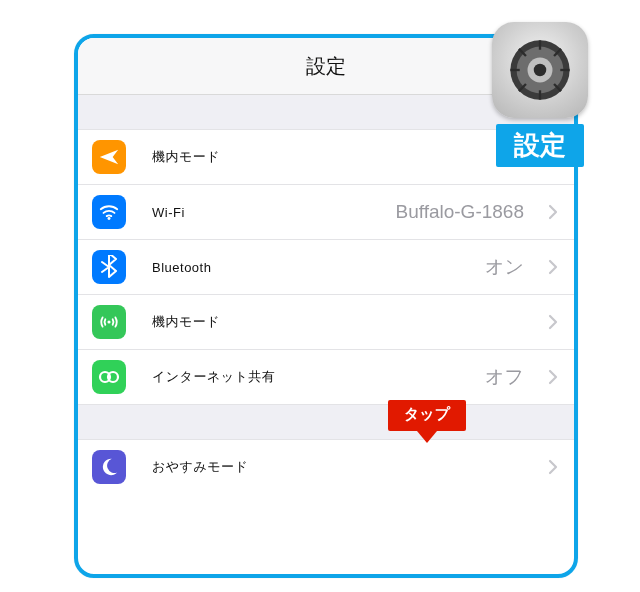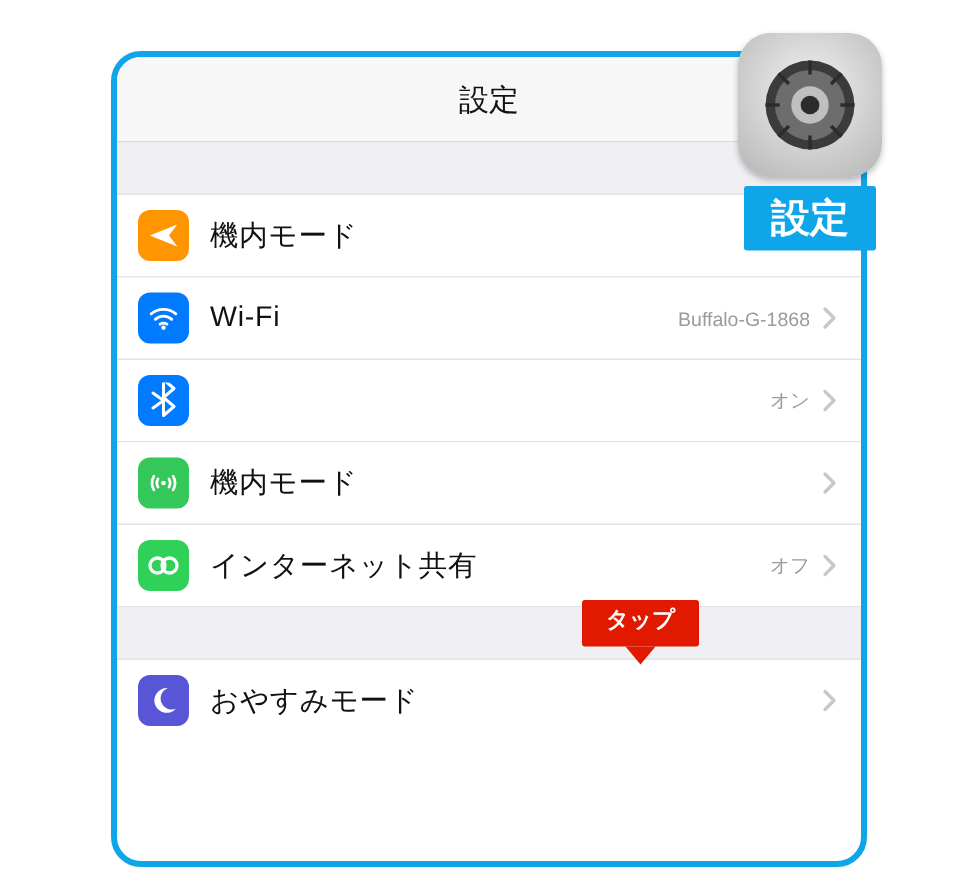--- a/index.html
+++ b/index.html
@@ -3,23 +3,23 @@
 <meta charset="utf-8">
 <style>
 html,body{margin:0;padding:0;width:640px;height:592px;background:#fff;font-family:-apple-system,"Hiragino Sans","Hiragino Kaku Gothic ProN",Meiryo,sans-serif;color:#111;-webkit-font-smoothing:antialiased}
 .stage{position:relative;width:544px;height:592px}
 .frame{position:absolute;left:74px;top:34px;width:496px;height:536px;border:4px solid #0ea5e9;border-radius:20px;background:#fff;overflow:hidden;box-shadow:0 0 0 1px rgba(0,0,0,0.02)}
 .header{height:56px;display:flex;align-items:center;justify-content:center;font-size:20px;border-bottom:1px solid #d9d9d9;background:#f7f7f8}
 .list{display:flex;flex-direction:column}
 .sep{height:34px;background:#efeff4;border-bottom:1px solid #e3e3e6}
 .row{display:flex;align-items:center;height:54px;padding:0 16px 0 14px;border-bottom:1px solid #e3e3e6;background:#fff;cursor:pointer;position:relative}
 .row .icon{width:34px;height:34px;border-radius:8px;display:flex;align-items:center;justify-content:center;flex:0 0 34px}
-.row .label{margin-left:14px;font-size:19px;letter-spacing:.5px;flex:0 0 auto}
+.row .label{margin-left:26px;font-size:13px;letter-spacing:.5px;flex:0 0 auto}
 .row .spacer{flex:1 1 auto}
-.row .value{color:#9a9aa0;font-size:13px;margin-right:8px}
+.row .value{color:#9a9aa0;font-size:19px;margin-right:24px}
 .row .chev{flex:0 0 auto}
 .chev svg{display:block}
 
 .bg-orange{background:#ff9500}
 .bg-blue{background:#007aff}
 .bg-green{background:#34c759}
 .bg-green2{background:#30d158}
 .bg-red{background:#ff3b30}
 .bg-pink{background:#ff2d55}
 .bg-indigo{background:#5856d6}
@@ -78,20 +78,21 @@
             </svg>
           </span>
       </div>
 
       <div class="row">
         <span class="icon bg-blue">
           <svg width="20" height="24" viewBox="0 0 20 24" fill="none">
               <path d="M10 2v20l7-6-7-6 7-6-7-6zM3 7l7 5M3 17l7-5" stroke="#fff" stroke-width="2" stroke-linejoin="round" stroke-linecap="round"></path>
             </svg>
         </span>
+        <span class="label">Bluetooth</span>
         <span class="spacer"></span>
         <span class="value">オン</span>
         <span class="chev">
             <svg width="10" height="16" viewBox="0 0 10 16">
               <path d="M2 2l6 6-6 6" stroke="#c7c7cc" stroke-width="2.2" fill="none" stroke-linecap="round" stroke-linejoin="round"></path>
             </svg>
           </span>
       </div>
 
       <div class="row">

